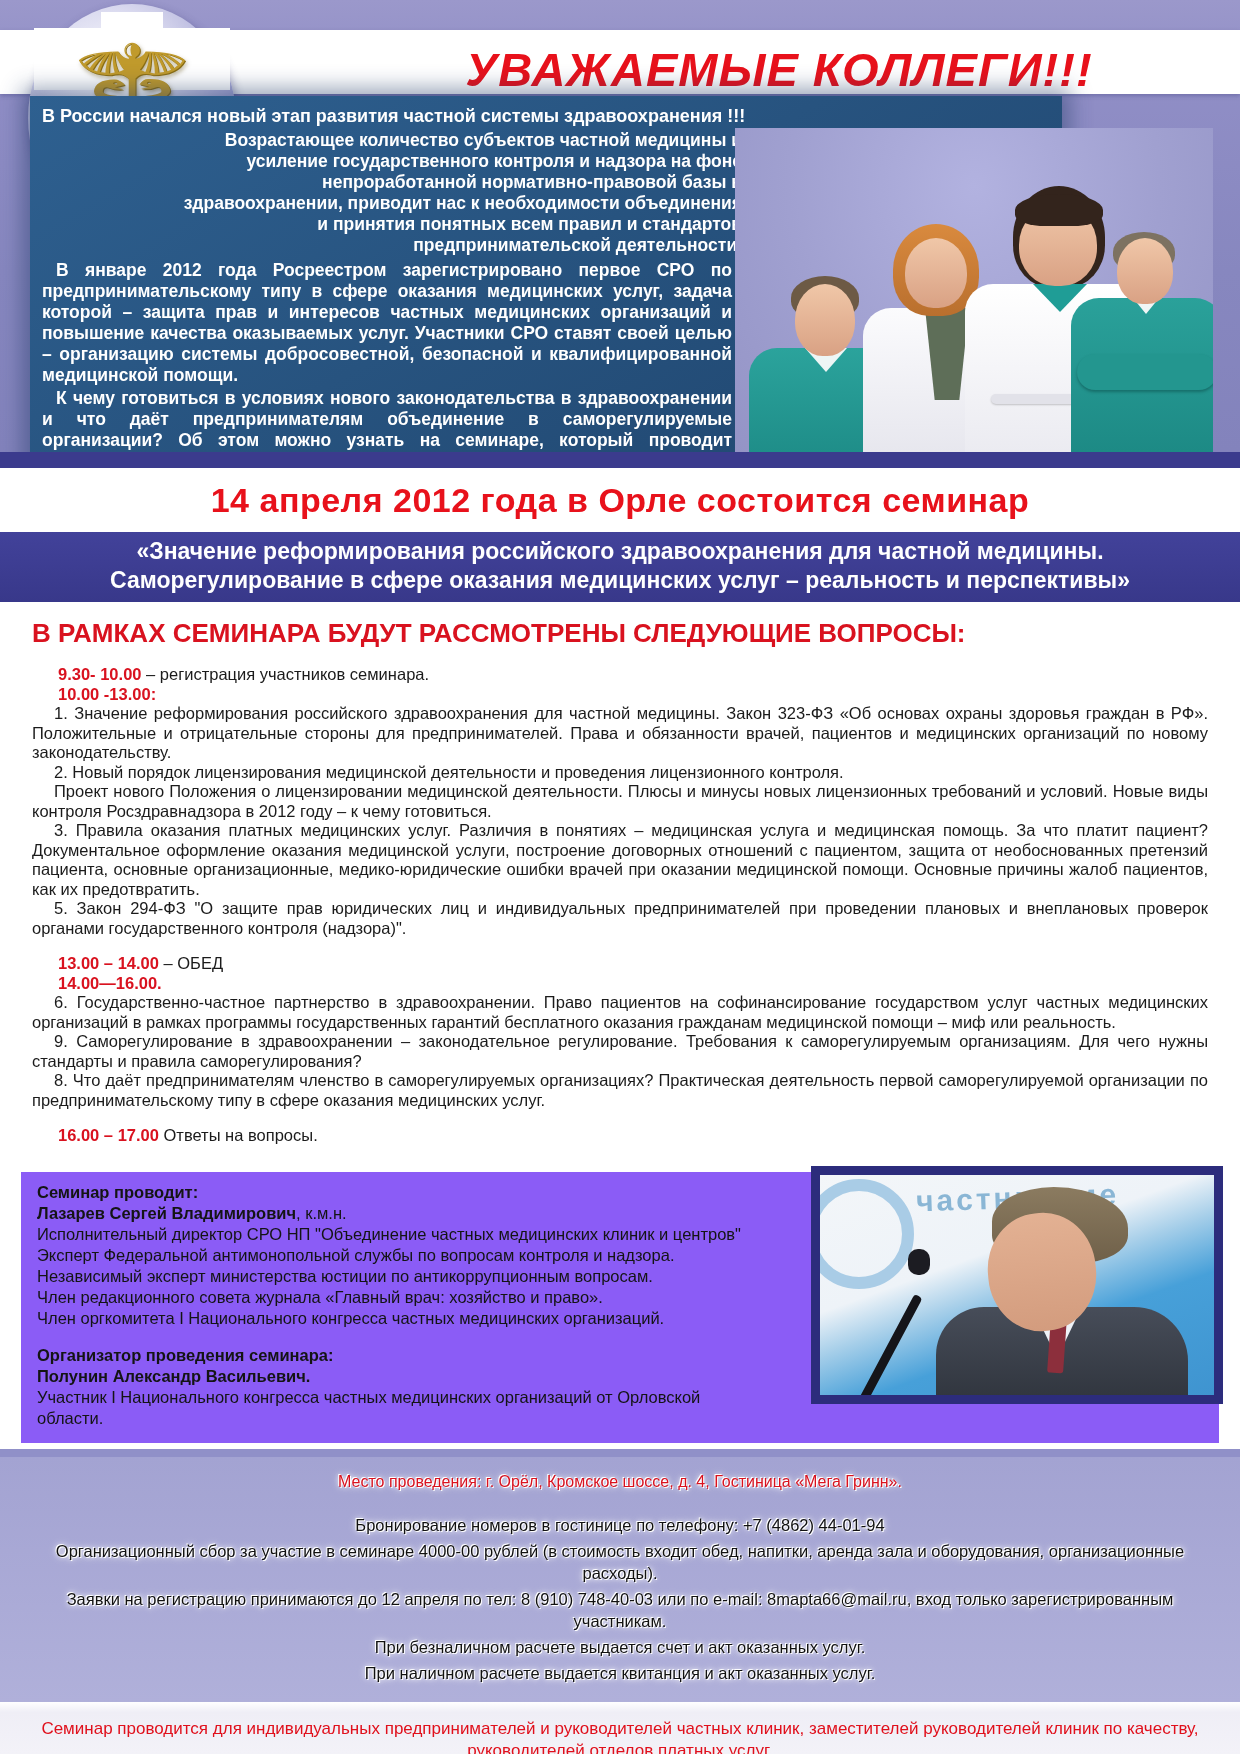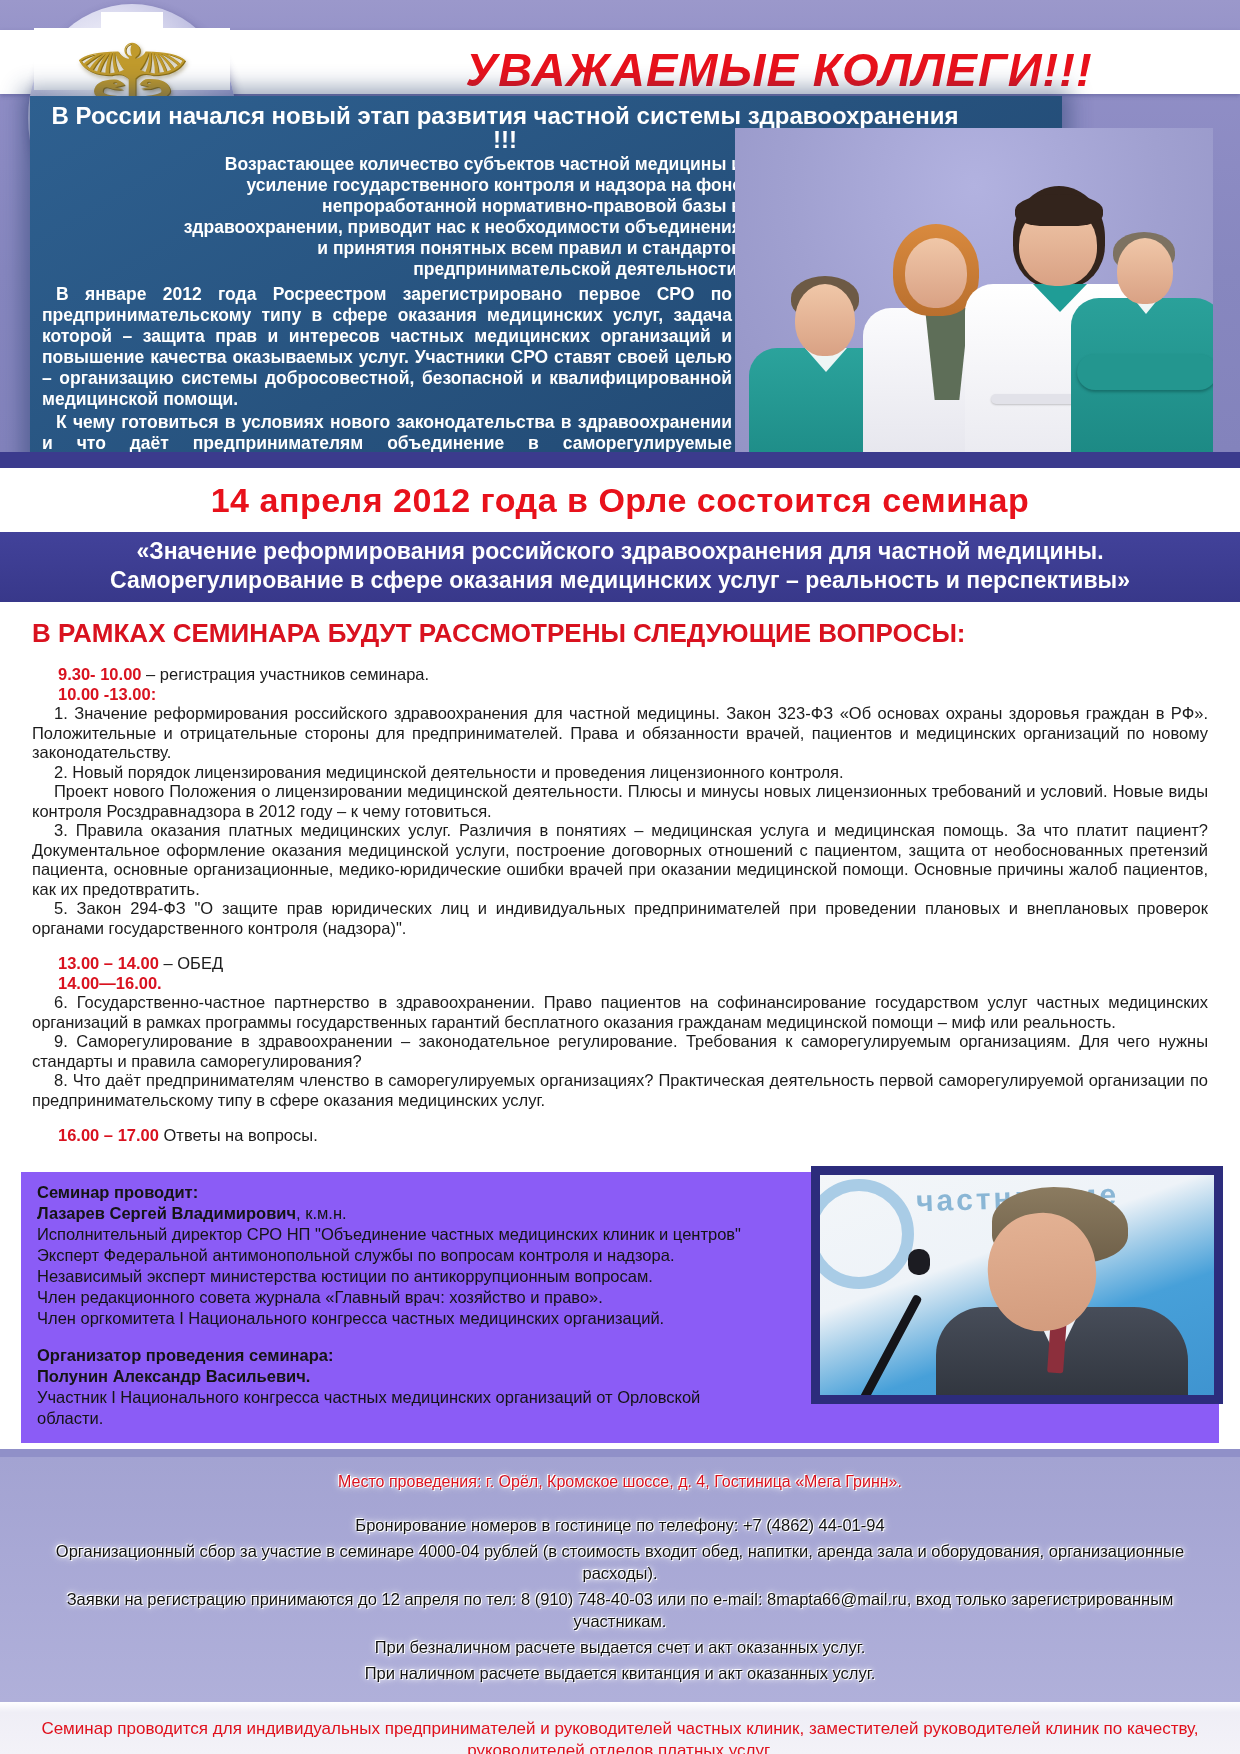--- a/index.html
+++ b/index.html
@@ -9,21 +9,21 @@
   
   .hdr{position:relative;height:452px;background:linear-gradient(180deg,#9b98cb 0%,#908ec6 18%,#8787bf 60%,#8383bc 100%);overflow:hidden;}
   .hdr-stripe{position:absolute;left:0;top:30px;width:100%;height:64px;background:#ffffff;box-shadow:0 2px 4px rgba(60,60,120,.35);}
   .page-title{position:absolute;left:330px;top:30px;width:880px;margin:9px;text-align:center;font-size:47px;line-height:62px;font-weight:bold;font-style:italic;color:#e8111b;letter-spacing:1px;white-space:nowrap;}
   .logo-circle{position:absolute;left:28px;top:4px;width:208px;height:228px;border-radius:50%;background:radial-gradient(circle at 38% 30%,#ffffff 0%,#dcdcf0 30%,#a8a8d6 62%,#8585c0 88%,#7d7db8 100%);box-shadow:2px 4px 10px rgba(50,50,110,.45);}
   .cross-v{position:absolute;left:73px;top:8px;width:62px;height:212px;background:#ffffff;}
   .cross-h{position:absolute;left:6px;top:24px;width:196px;height:62px;background:#ffffff;}
   .caduceus{position:absolute;left:0;top:-4px;width:208px;height:228px;display:flex;align-items:center;justify-content:center;font-size:186px;line-height:228px;color:#c09a2c;text-shadow:1px 1px 0 #8a6d14,2px 3px 4px rgba(90,70,0,.5);}
   .intro-panel{position:absolute;left:30px;top:96px;width:1006px;min-height:316px;padding:8px 14px 10px 12px;background:linear-gradient(150deg,#2e6090 0%,#27537f 45%,#1e436c 100%);box-shadow:0 0 20px 8px rgba(30,55,100,.45);z-index:2;color:#ffffff;font-weight:bold;}
   .intro-panel p{margin:0;}
-  .intro-line1{font-size:24px;line-height:24px;text-align:center;padding-right:80px;}
+  .intro-line1{font-size:18px;line-height:24px;text-align:left;padding-right:80px;}
   .intro-p1{width:560px;margin-left:140px !important;font-size:17.5px;line-height:21px;text-align:right;margin-top:2px !important;}
   .intro-p2{width:690px;font-size:17.5px;line-height:21px;text-align:justify;margin-top:4px !important;text-indent:14px;}
   .intro-p3{width:690px;font-size:17.5px;line-height:21px;text-align:justify;margin-top:2px !important;text-indent:14px;}
 
   
   .team-photo{position:absolute;left:735px;top:128px;width:478px;height:324px;z-index:4;overflow:hidden;background:radial-gradient(ellipse at 50% 18%,#b2b2e0 0%,#a0a0d0 55%,#9494c6 100%);}
   .fig{position:absolute;}
   .head{position:absolute;background:linear-gradient(180deg,#f0c7a8,#d9a184);border-radius:50% 50% 46% 46%;}
   .hair{position:absolute;border-radius:50% 50% 42% 42%;}
   .torso{position:absolute;border-radius:28px 28px 0 0;}
@@ -206,21 +206,21 @@
       <div class="ph2-mic-stem"></div>
       <div class="ph2-mic-head"></div>
     </div>
   </section>
 
   <div class="sep-lav"></div>
 
   <section class="venue">
     <p class="venue-h">Место проведения: г. Орёл, Кромское шоссе, д. 4, Гостиница «Мега Гринн».</p>
     <p>Бронирование номеров в гостинице  по телефону: +7 (4862) 44-01-94</p>
-    <p>Организационный сбор за участие в семинаре 4000-04 рублей (в стоимость входит обед, напитки, аренда зала и оборудования, организационные расходы).</p>
+    <p>Организационный сбор за участие в семинаре 4000-00 рублей (в стоимость входит обед, напитки, аренда зала и оборудования, организационные расходы).</p>
     <p>Заявки на регистрацию принимаются до 12 апреля по тел: 8 (910) 748-40-03 или по e-mail: 8mapta66@mail.ru, вход только зарегистрированным участникам.</p>
     <p>При безналичном  расчете выдается счет и акт оказанных услуг.</p>
     <p>При наличном расчете выдается квитанция и акт оказанных услуг.</p>
   </section>
 
   <section class="footer">
     <p>Семинар проводится для индивидуальных предпринимателей и руководителей частных клиник, заместителей руководителей клиник по качеству, руководителей отделов платных услуг.</p>
 
   </section>
 

